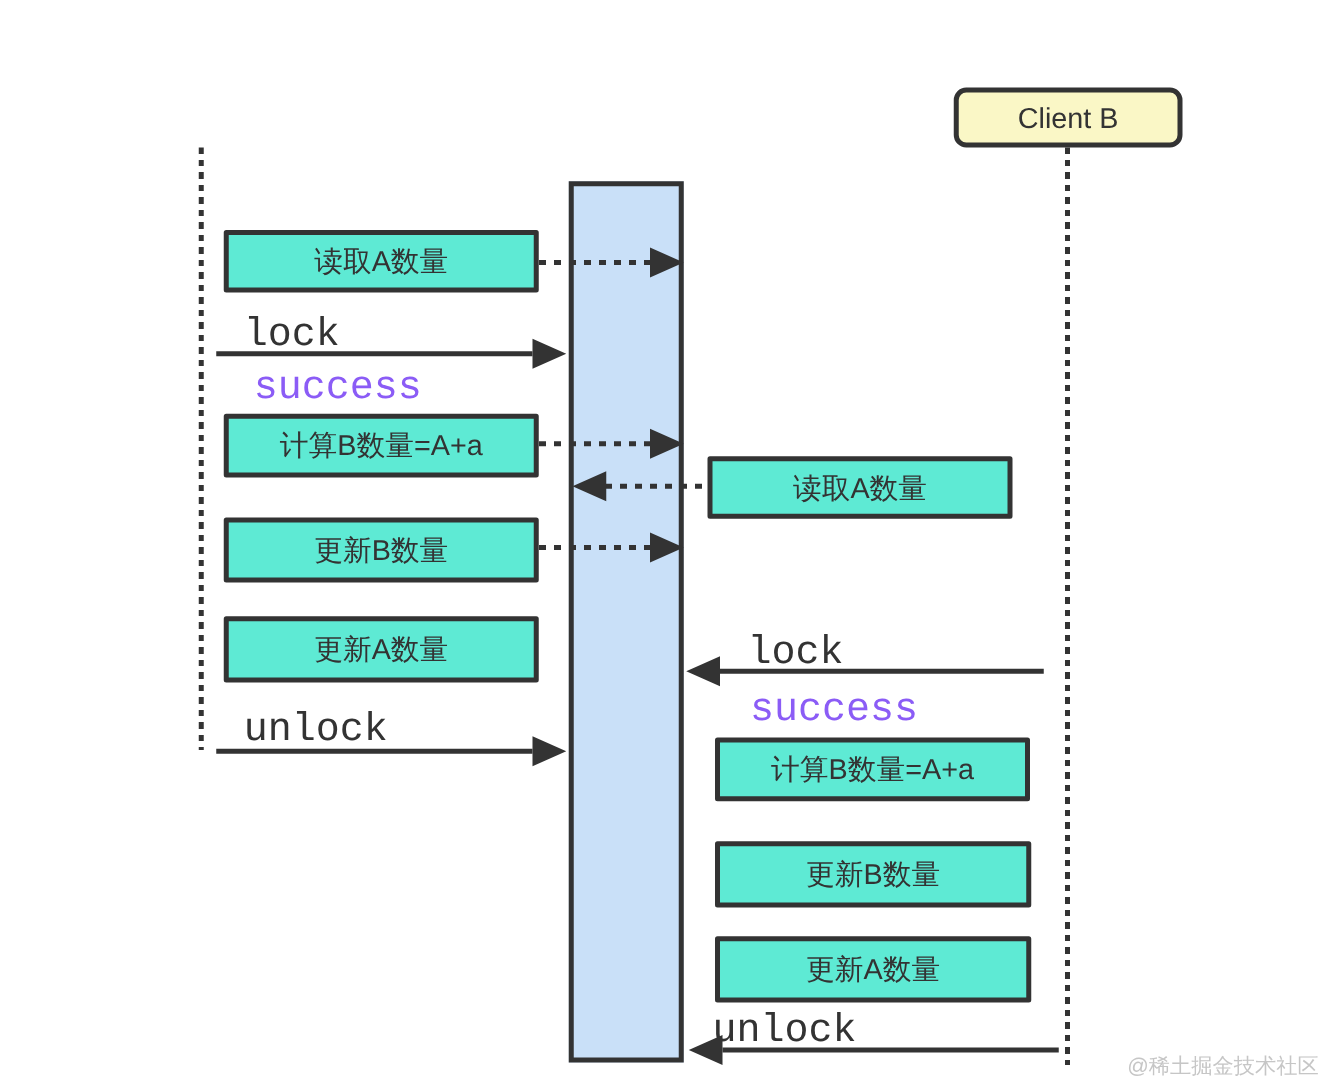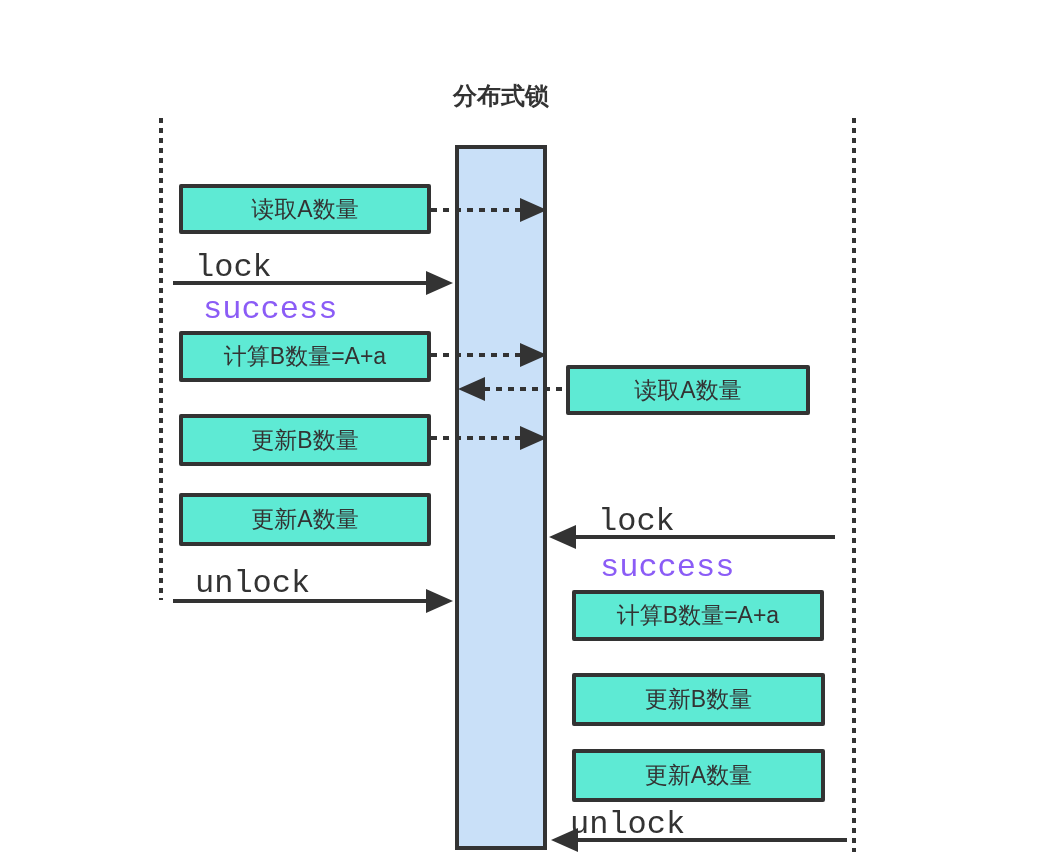--- a/index.html
+++ b/index.html
@@ -50,22 +50,24 @@
     position:absolute; left:855px; top:841px; width:200px; text-align:right;
     font-size:17px; color:#C6C6C6;
   }
 </style>
 </head>
 <body>
 
 <div class="canvas">
 
 
-  <div class="title">分布式锁</div>
 
+  <div class="actor" style="left:763px; top:70px; width:183px; height:48px;">
+    <span>Client B</span>
+  </div>
 
   <div class="lifeline" style="left:159px; top:118px; height:482px;"></div>
   <div class="lifeline" style="left:852px; top:118px; height:734px;"></div>
 
   <div class="bar"></div>
 
   <div class="stepbox" style="left:179px; top:184px; width:252px; height:50px;">
     <span>读取A数量</span>
   </div>
   <div class="dot-line" style="left:431px; top:208px; width:89px;"></div>
@@ -116,14 +118,15 @@
   </div>
 
   <div class="stepbox" style="left:572px; top:749px; width:253px; height:53px;">
     <span>更新A数量</span>
   </div>
 
   <div class="msg-label" style="left:570px; top:806px;">unlock</div>
   <div class="solid-line" style="left:578px; top:838px; width:269px;"></div>
   <div class="head-left" style="left:551px; top:828px;"></div>
 
+  <div class="watermark">@稀土掘金技术社区</div>
 
 </div>
 
 </body></html>

